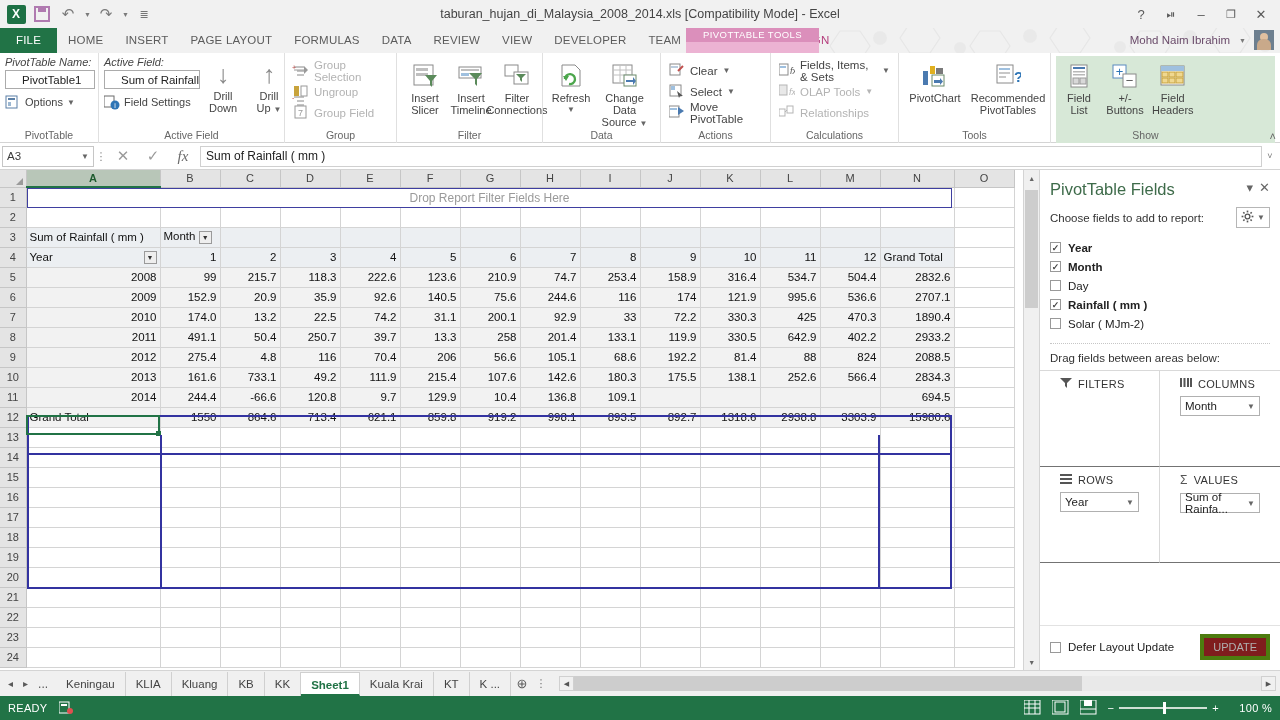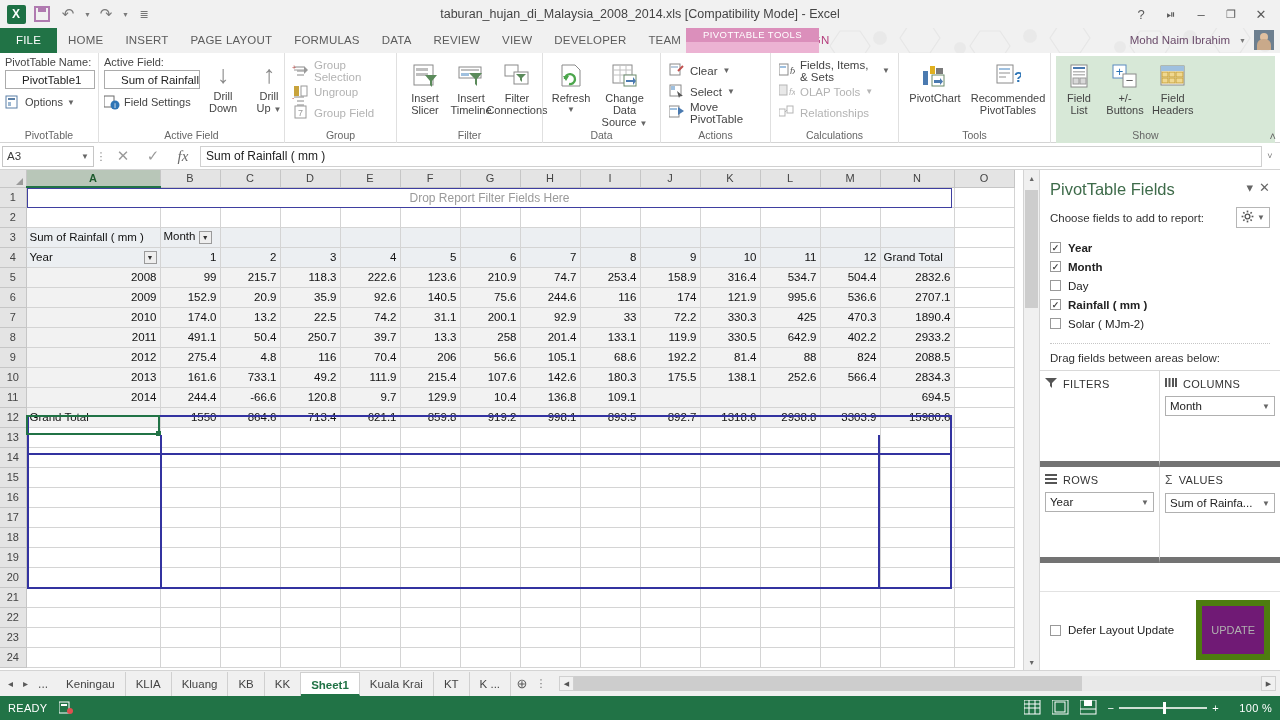--- a/index.html
+++ b/index.html
@@ -39,21 +39,21 @@
   .avatar:after{content:"";position:absolute;left:3px;top:9px;width:14px;height:11px;background:#c9a98a;border-radius:6px 6px 0 0;}
   .avatar:before{content:"";position:absolute;left:6px;top:3px;width:8px;height:8px;background:#e0c0a0;border-radius:50%;}
   .deco { position:absolute; left:820px; right:0; top:0; height:25px; overflow:hidden; opacity:.5; }
 
   
   .ribbon { height:90px; background:#fff; border-bottom:1px solid #d4d4d4; display:flex; position:relative; flex:0 0 90px; }
   .rgroup { position:relative; height:90px; padding:3px 5px 0 5px; display:flex; flex-direction:column; }
   .rgroup + .rgroup { border-left:1px solid #e0e0e0; }
   .rgroup-title { position:absolute; bottom:2px; left:0; right:0; text-align:center; font-size:10.5px; color:#666; }
   .rbody { display:flex; flex:1; align-items:flex-start; }
-  .lbl-sm { font-size:11px; color:#444; }
+  .lbl-sm { font-size:11px; color:#444;font-style:italic; }
   .ctl-box { border:1px solid #ababab; background:#fff; height:19px; font-size:11.5px; padding:1px 16px;
     color:#222; overflow:hidden; white-space:nowrap; display:flex; align-items:center; }
   .mini-row { display:flex; align-items:center; gap:4px; font-size:11px; color:#444; height:20px; }
   .bigbtn { width:auto; min-width:46px; display:flex; flex-direction:column; align-items:center; padding:2px 4px;
     font-size:11px; color:#444; text-align:center; line-height:12px; }
   .bigbtn .gi { height:32px; display:flex; align-items:center; justify-content:center; }
   .smbtn { display:flex; align-items:center; gap:5px; height:21px; font-size:11.5px; color:#444; padding:0 3px; }
   .smbtn.dis { color:#b3b3b3; }
   .ico16 { width:16px; height:16px; display:inline-block; position:relative; flex:0 0 16px; }
   .arrow-dn { font-size:25px; color:#8a8a8a; line-height:25px; }
@@ -110,28 +110,28 @@
   .pane-sub-txt { font-size:11.5px; color:#333; flex:1; }
   .gear-box { border:1px solid #b6b6b6; height:21px; display:flex; align-items:center; gap:3px; padding:0 4px; background:#fff; }
   .fieldlist { padding:4px 10px 0 10px; flex:0 0 auto; }
   .fieldrow { display:flex; align-items:center; gap:7px; height:19px; font-size:11.5px; color:#222; }
   .cb { width:11px; height:11px; border:1px solid #999; background:#fff; display:inline-flex;
     align-items:center; justify-content:center; font-size:9px; color:#444; flex:0 0 11px; }
   .fieldrow.on { font-weight:bold; }
   .pane-divider { border-top:1px dotted #c6c6c6; margin:0 0 0 0; }
   .drag-txt { font-size:11.5px; color:#333; padding:8px 10px 6px 10px; }
   .areas { display:grid; grid-template-columns:1fr 1fr; border-top:1px solid #d9d9d9; }
-  .area { height:96px; padding:6px 5px; border-right:1px solid #d9d9d9; border-bottom:6px solid #737373; }
+  .area { height:96px; padding:6px 20px; border-right:1px solid #d9d9d9; border-bottom:1px solid #737373; }
   .area:nth-child(2n) { border-right:none; }
   .area-hdr { display:flex; align-items:center; gap:6px; font-size:11px; color:#333; margin-bottom:6px; letter-spacing:.3px; }
   .pill { border:1px solid #b0b0b0; background:#fff; height:20px; display:flex; align-items:center; justify-content:space-between;
     padding:0 4px; font-size:11.5px; color:#222; }
   .pane-foot { margin-top:auto; display:flex; align-items:center; padding:8px 10px 10px 10px; border-top:1px solid #e2e2e2; }
   .defer { display:flex; align-items:center; gap:7px; font-size:11.5px; color:#222; flex:1; }
-  .updbtn { border:6px solid #4d7c0f; color:#b0b0b0; font-size:11px; padding:18px 9px; background:#701a75; }
+  .updbtn { border:4px solid #4d7c0f; color:#b0b0b0; font-size:11px; padding:3px 9px; background:#7f1d1d; }
 
   
   .tabsbar { height:26px; background:#f0f0f0; display:flex; align-items:center; flex:0 0 26px; border-top:1px solid #d4d4d4; }
   .navbtns { display:flex; align-items:center; gap:10px; padding:0 8px; color:#5a5a5a; font-size:10px; }
   .stab { padding:0 10px; height:24px; line-height:24px; font-size:11.5px; color:#444; border-right:1px solid #d0d0d0; background:#f0f0f0; }
   .stab.active { background:#fff; color:#217346; font-weight:bold; border-top:1px solid #d0d0d0; border-bottom:2px solid #217346; }
   .addsheet { width:22px; text-align:center; color:#5a5a5a; font-size:13px; }
   .hsb { flex:1; display:flex; align-items:center; margin:0 4px 0 10px; height:16px; }
   .hsb-arrow { width:15px; height:15px; background:#f0f0f0; border:1px solid #d0d0d0; display:flex;
     align-items:center; justify-content:center; font-size:7px; color:#555; }

